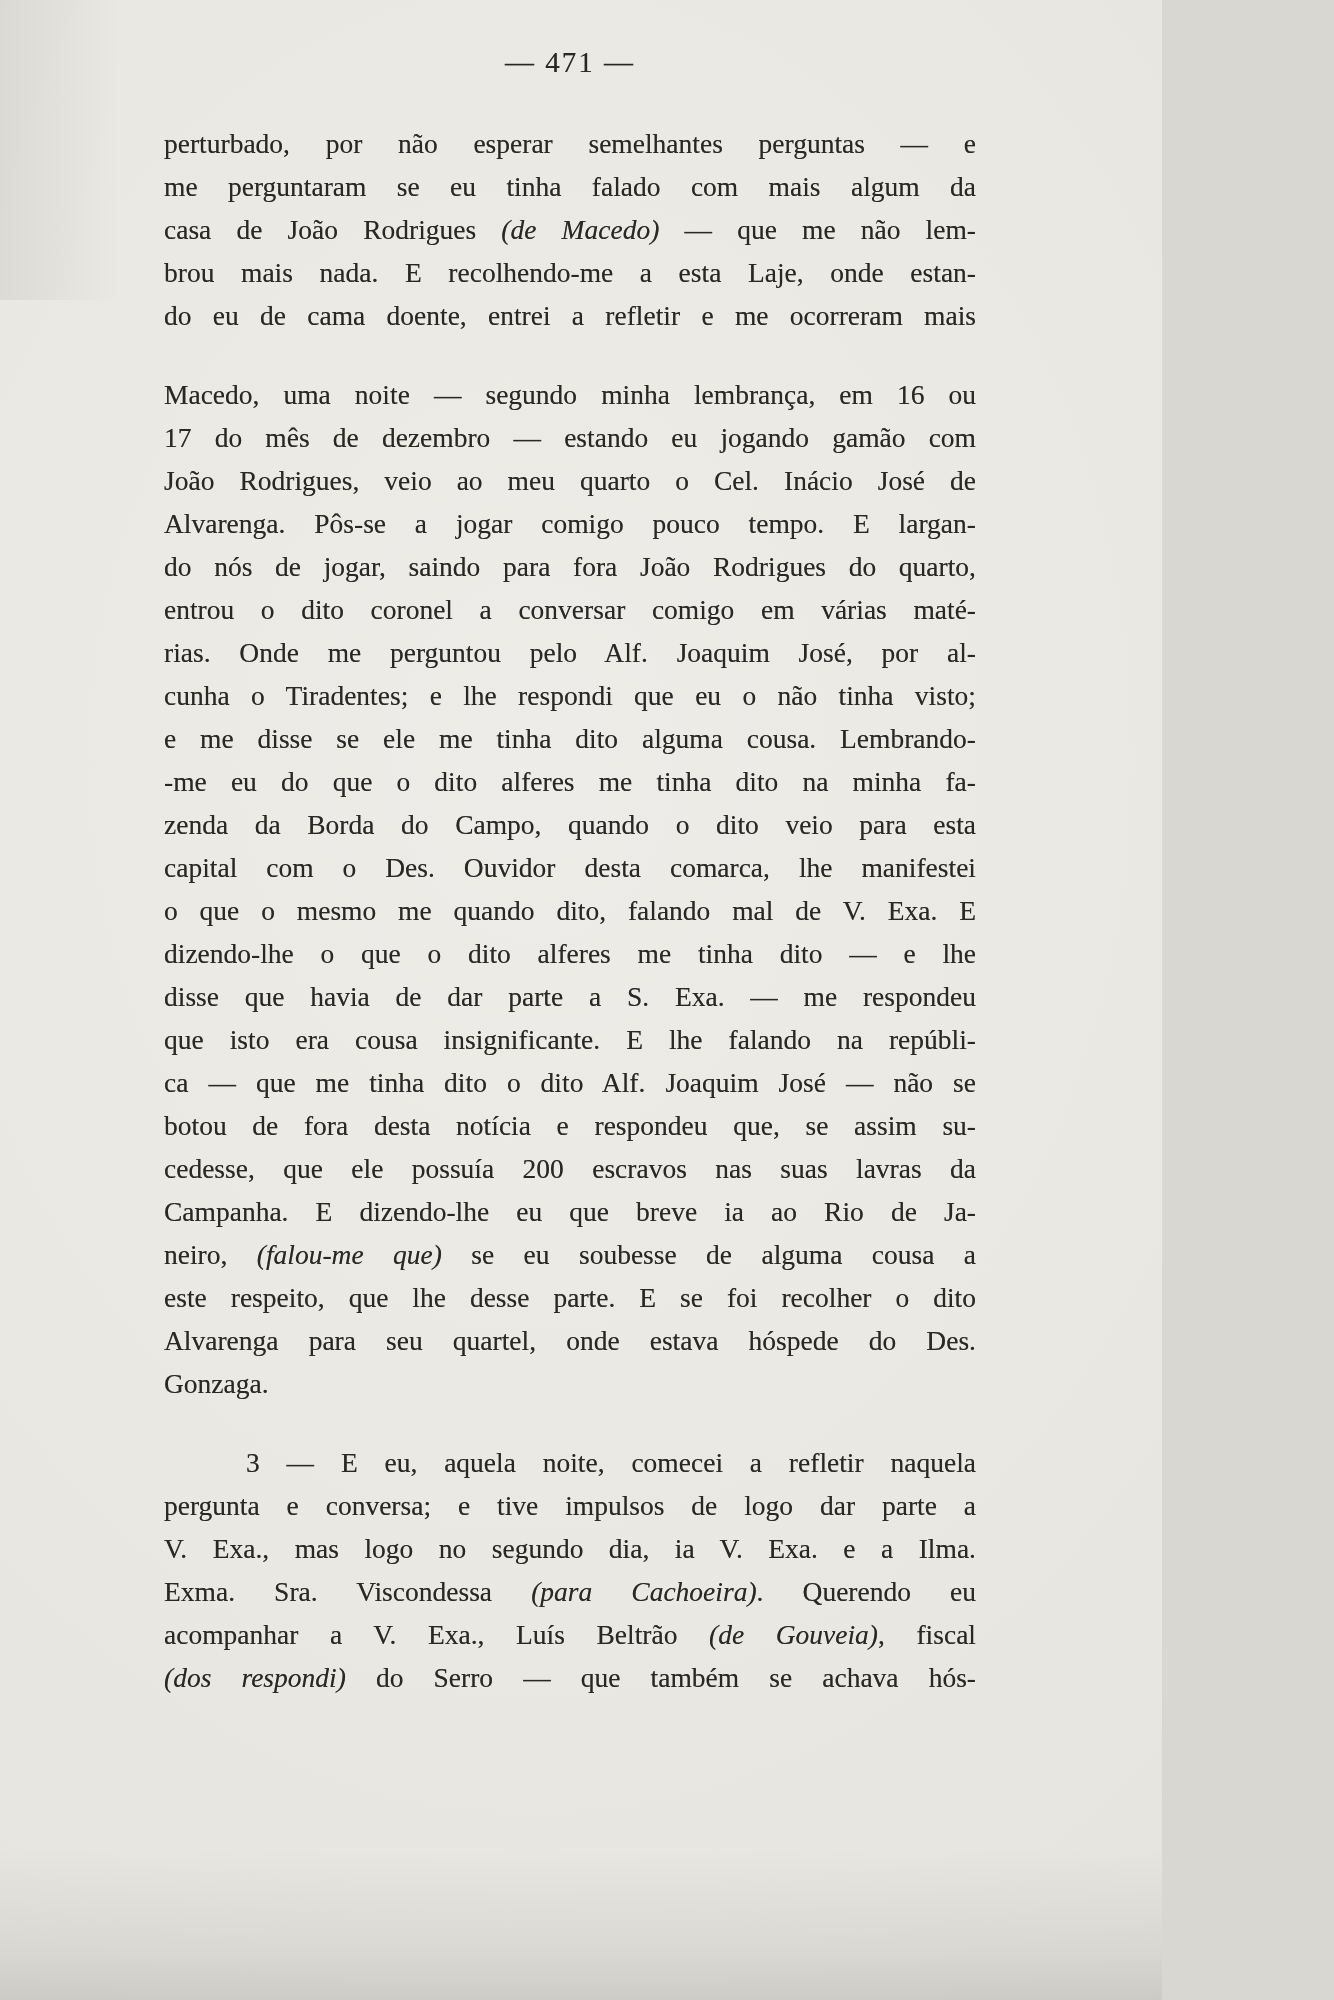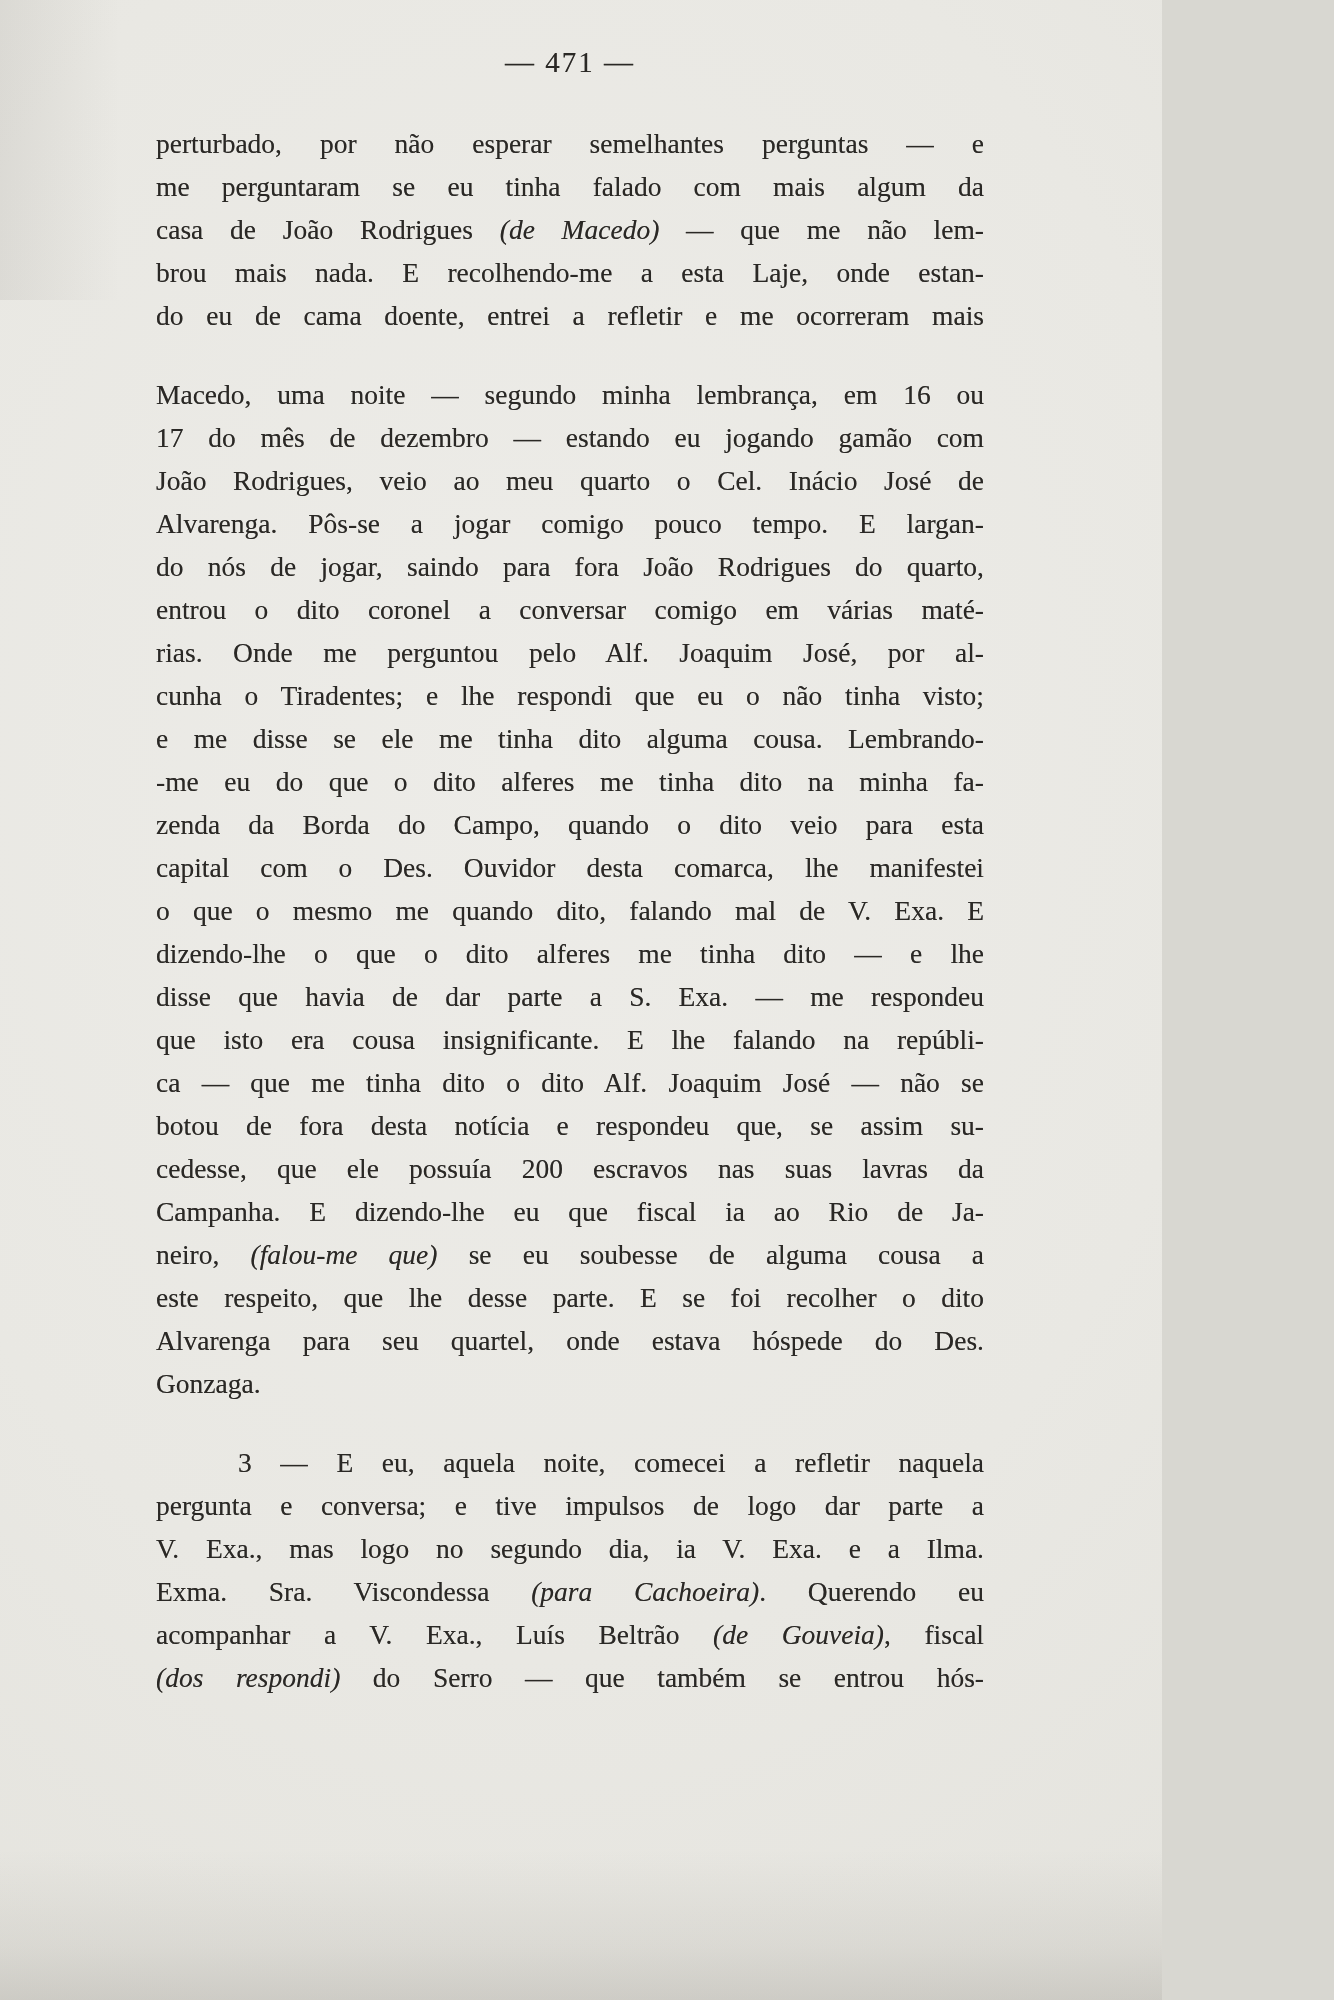--- a/index.html
+++ b/index.html
@@ -25,21 +25,21 @@
   .content{
     position:absolute;left:148px;top:42px;width:844px;
   }
   .page-number{
     text-align:center;
     font-size:29px;line-height:40px;
     letter-spacing:2px;
     margin:0 0 40px 0;
     text-shadow:0 0 .5px rgba(42,40,37,.55);
   }
-  .paragraph{margin:8px;}
+  .paragraph{margin:16px;}
   .paragraph + .paragraph{margin-top:36px;}
   .line{
     font-size:27.5px;
     line-height:43px;
     text-align:justify;
     text-align-last:justify;
     text-shadow:0 0 .5px rgba(42,40,37,.5);
   }
   .line.last{text-align-last:left;}
   .line.indent{padding-left:82px;}
@@ -73,30 +73,30 @@
           <div class="line"><span>-me eu do que o dito alferes me tinha dito na minha fa-</span></div>
           <div class="line"><span>zenda da Borda do Campo, quando o dito veio para esta</span></div>
           <div class="line"><span>capital com o Des. Ouvidor desta comarca, lhe manifestei</span></div>
           <div class="line"><span>o que o mesmo me quando dito, falando mal de V. Exa. E</span></div>
           <div class="line"><span>dizendo-lhe o que o dito alferes me tinha dito — e lhe</span></div>
           <div class="line"><span>disse que havia de dar parte a S. Exa. — me respondeu</span></div>
           <div class="line"><span>que isto era cousa insignificante. E lhe falando na repúbli-</span></div>
           <div class="line"><span>ca — que me tinha dito o dito Alf. Joaquim José — não se</span></div>
           <div class="line"><span>botou de fora desta notícia e respondeu que, se assim su-</span></div>
           <div class="line"><span>cedesse, que ele possuía 200 escravos nas suas lavras da</span></div>
-          <div class="line"><span>Campanha. E dizendo-lhe eu que fiscal ia ao Rio de Ja-</span></div>
+          <div class="line"><span>Campanha. E dizendo-lhe eu que breve ia ao Rio de Ja-</span></div>
           <div class="line"><span>neiro, </span><span class="it">(falou-me que)</span><span> se eu soubesse de alguma cousa a</span></div>
           <div class="line"><span>este respeito, que lhe desse parte. E se foi recolher o dito</span></div>
           <div class="line"><span>Alvarenga para seu quartel, onde estava hóspede do Des.</span></div>
           <div class="line last"><span>Gonzaga.</span></div>
         </div>
         <div class="paragraph">
           <div class="line indent"><span>3 — E eu, aquela noite, comecei a refletir naquela</span></div>
           <div class="line"><span>pergunta e conversa; e tive impulsos de logo dar parte a</span></div>
           <div class="line"><span>V. Exa., mas logo no segundo dia, ia V. Exa. e a Ilma.</span></div>
           <div class="line"><span>Exma. Sra. Viscondessa </span><span class="it">(para Cachoeira)</span><span>. Querendo eu</span></div>
           <div class="line"><span>acompanhar a V. Exa., Luís Beltrão </span><span class="it">(de Gouveia)</span><span>, fiscal</span></div>
-          <div class="line"><span class="it">(dos respondi)</span><span> do Serro — que também se entrou hós-</span></div>
+          <div class="line"><span class="it">(dos respondi)</span><span> do Serro — que também se achava hós-</span></div>
         </div>
       </div>
   </div>
   <div class="shade-bottom"></div>
 </div>
 
 </body></html>

